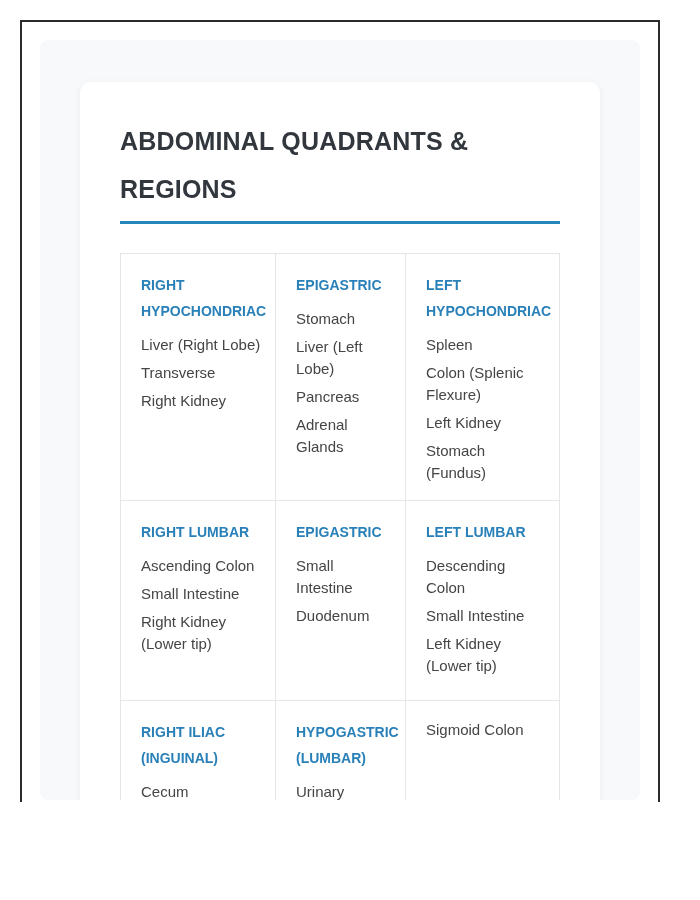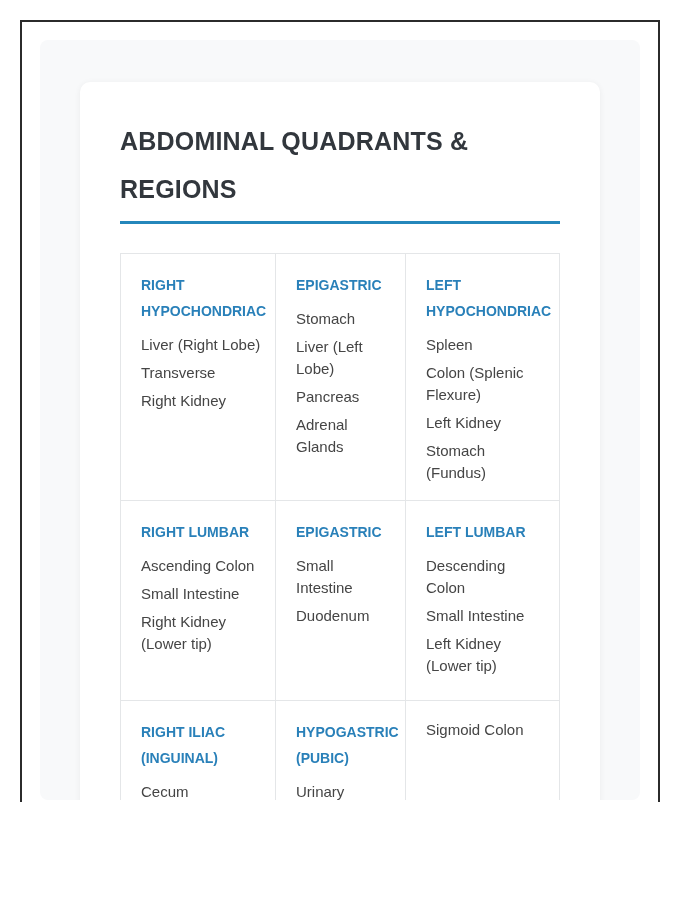--- a/index.html
+++ b/index.html
@@ -147,21 +147,21 @@
   </div>
 
   <div class="cell">
     <p class="region-name">RIGHT ILIAC (INGUINAL)</p>
     <div>
               <p class="organ">Cecum</p>
             </div>
   </div>
 
   <div class="cell">
-    <p class="region-name">HYPOGASTRIC (PUBIC)</p>
+    <p class="region-name">HYPOGASTRIC (LUMBAR)</p>
     <div>
               <p class="organ">Urinary Bladder</p>
             </div>
   </div>
 
   <div class="cell">
     <div>
               <p class="organ">Sigmoid Colon</p>
             </div>
   </div>

